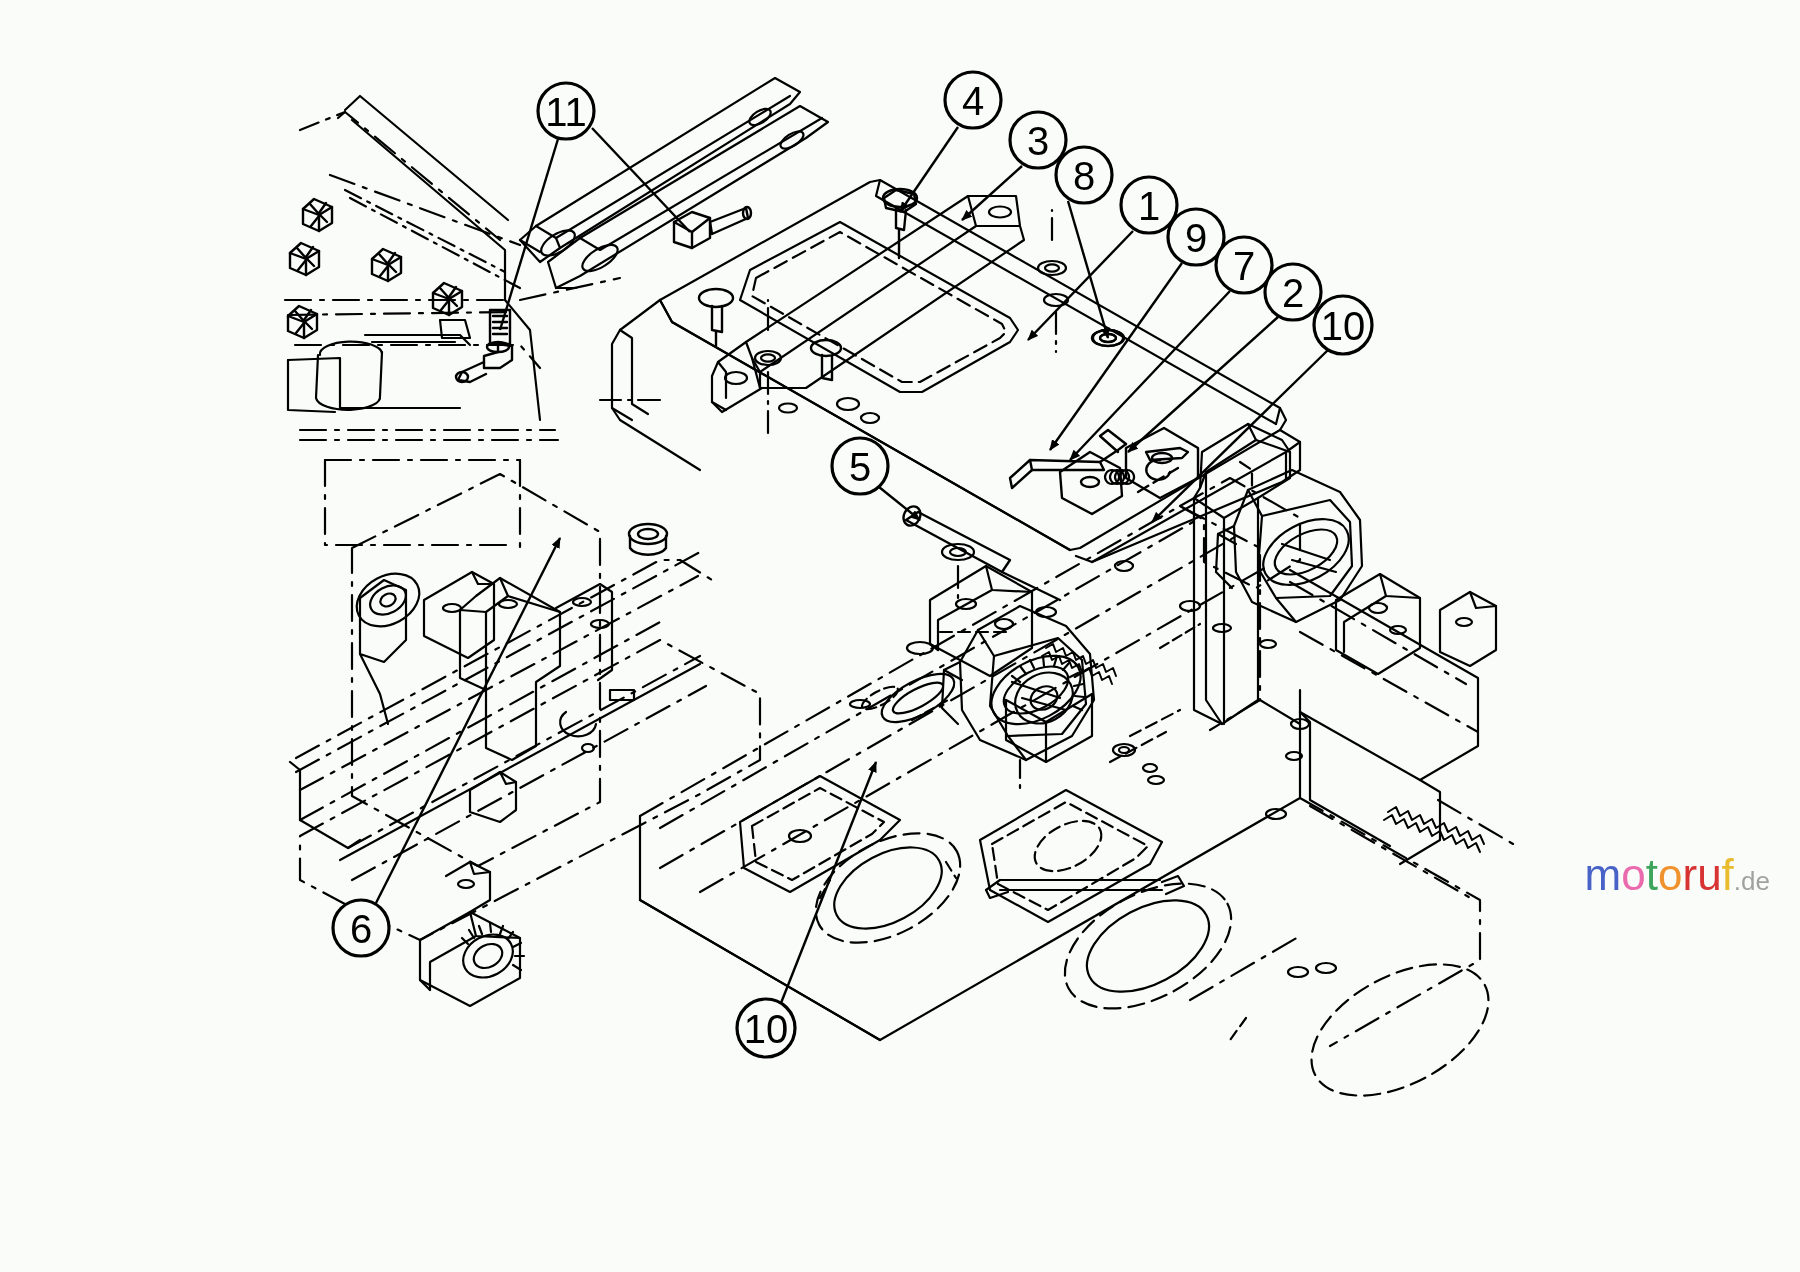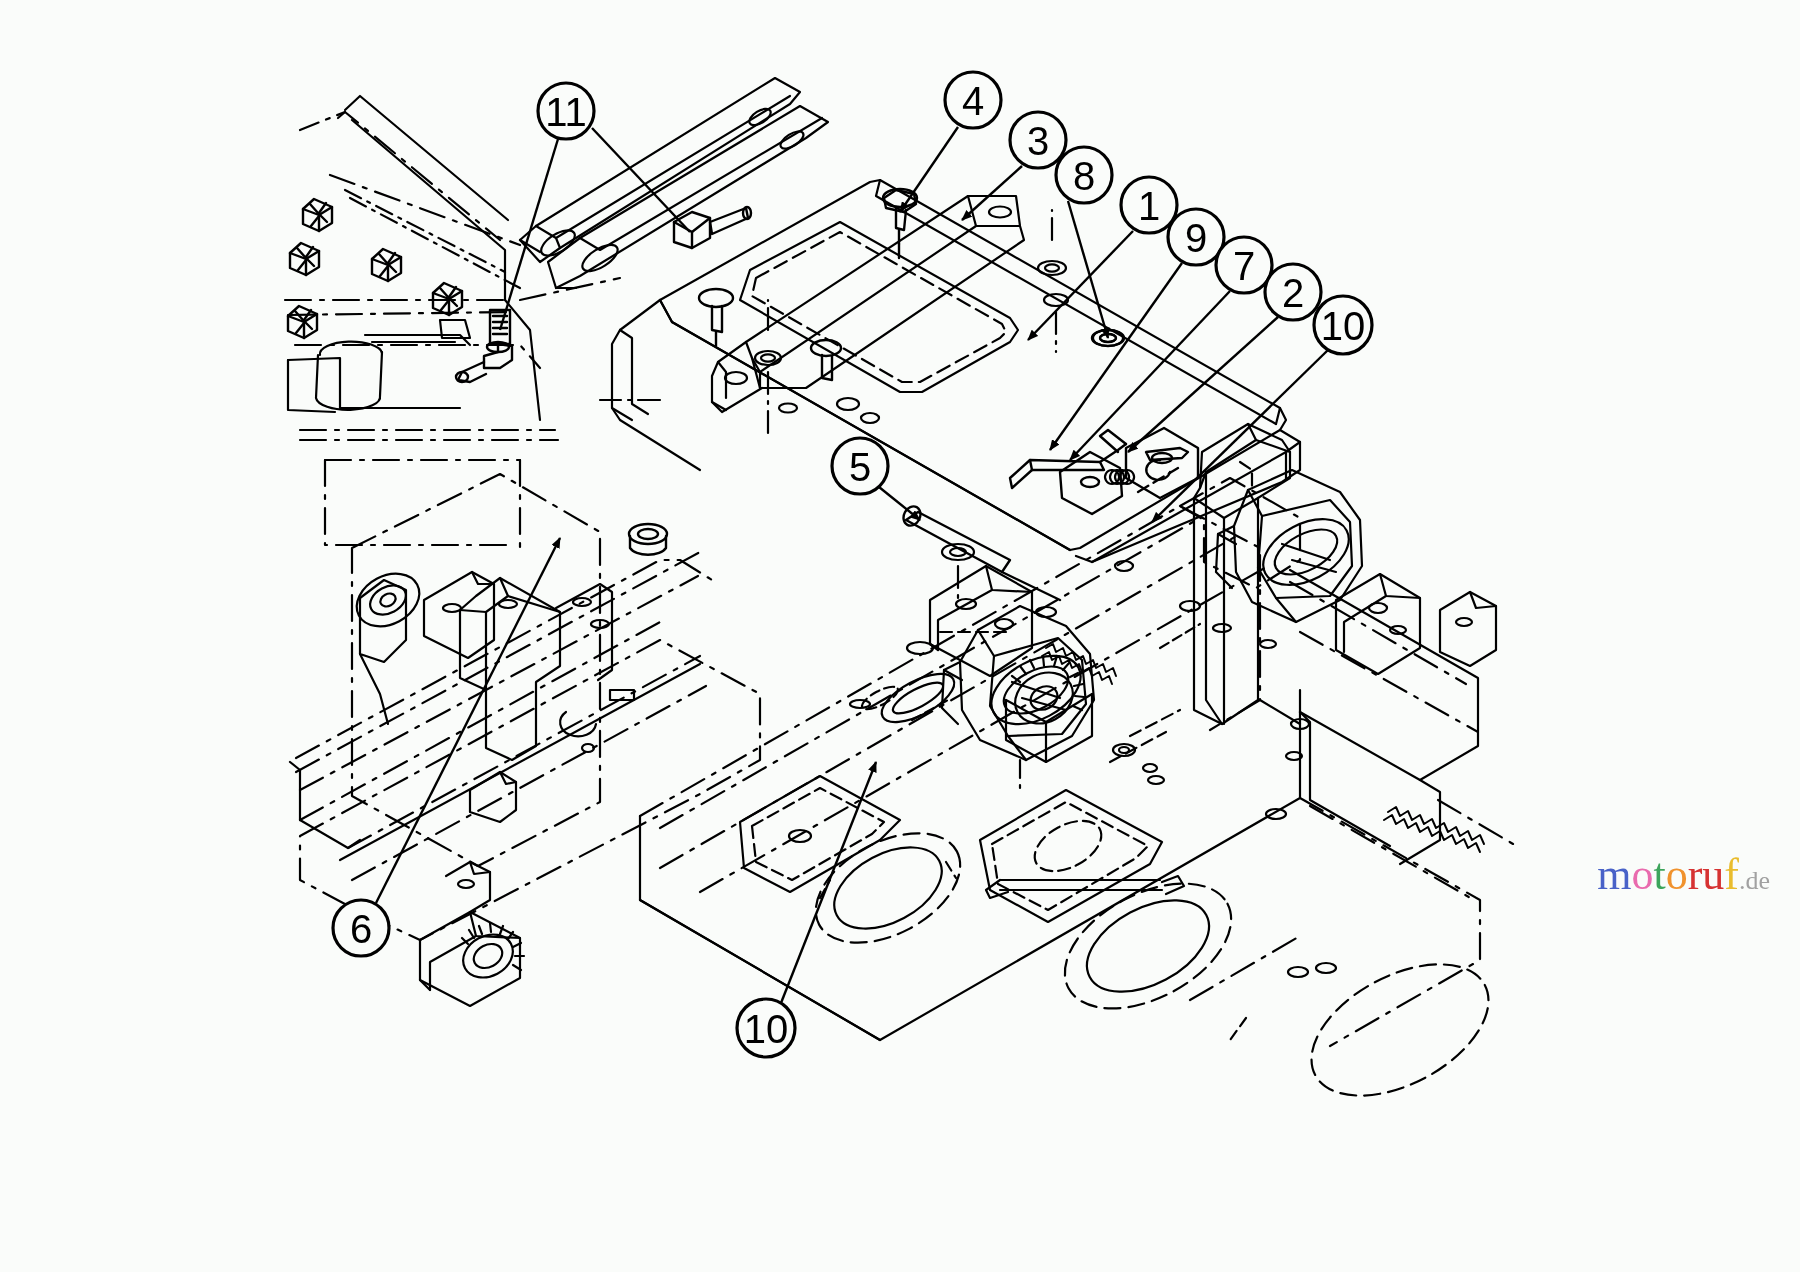--- a/index.html
+++ b/index.html
@@ -30,21 +30,21 @@
     font-size:56px;
     letter-spacing:-1px;
     color:#111;
     font-family:"Liberation Sans", sans-serif;
     white-space:nowrap;
   }
   #watermark{
     position:absolute;
     right:30px;
     bottom:16px;
-    font-family:Liberation Serif, serif;
+    font-family:Liberation Sans, sans-serif;
     font-size:44px;
     font-style:normal;
     white-space:nowrap;
     opacity:.92;
     text-align:center;
   }
   #watermark span{display:inline;}
   .wm-de{font-size:26px;color:#9a9a9a;}
 </style>
 </head>

